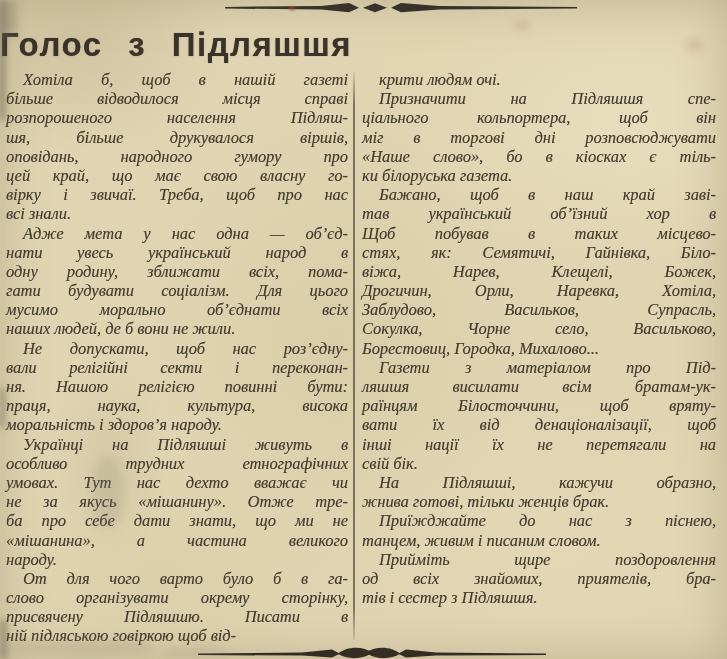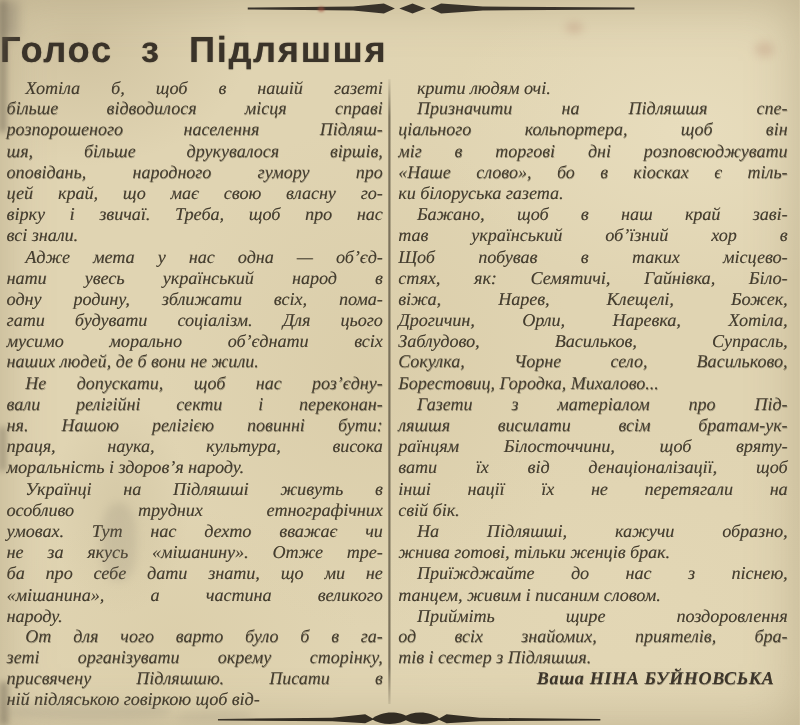--- a/index.html
+++ b/index.html
@@ -102,21 +102,21 @@
       <div class="line">праця, наука, культура, висока</div>
       <div class="line last">моральність і здоров’я народу.</div>
       <div class="line first">Українці на Підляшші живуть в</div>
       <div class="line">особливо трудних етнографічних</div>
       <div class="line">умовах. Тут нас дехто вважає чи</div>
       <div class="line">не за якусь «мішанину». Отже тре-</div>
       <div class="line">ба про себе дати знати, що ми не</div>
       <div class="line">«мішанина», а частина великого</div>
       <div class="line last">народу.</div>
       <div class="line first">От для чого варто було б в га-</div>
-      <div class="line">зеті організувати окрему сторінку,</div>
+      <div class="line">слово організувати окрему сторінку,</div>
       <div class="line">присвячену Підляшшю. Писати в</div>
       <div class="line last">ній підляською говіркою щоб від-</div>
     </div>
   <div class="col-divider"></div>
   <div class="col col-right">
       <div class="line first last">крити людям очі.</div>
       <div class="line first">Призначити на Підляшшя спе-</div>
       <div class="line">ціального кольпортера, щоб він</div>
       <div class="line">міг в торгові дні розповсюджувати</div>
       <div class="line">«Наше слово», бо в кіосках є тіль-</div>
@@ -136,21 +136,20 @@
       <div class="line">вати їх від денаціоналізації, щоб</div>
       <div class="line">інші нації їх не перетягали на</div>
       <div class="line last">свій бік.</div>
       <div class="line first">На Підляшші, кажучи образно,</div>
       <div class="line last">жнива готові, тільки женців брак.</div>
       <div class="line first">Приїжджайте до нас з піснею,</div>
       <div class="line last">танцем, живим і писаним словом.</div>
       <div class="line first">Прийміть щире поздоровлення</div>
       <div class="line">од всіх знайомих, приятелів, бра-</div>
       <div class="line last">тів і сестер з Підляшшя.</div>
-      <div class="line first last signature">Ваша НІНА БУЙНОВСЬКА</div>
     </div>
 
   <div class="ornament" style="left:198px;top:645px;">
     <svg width="348" height="14" viewBox="0 0 348 14">
       <g fill="#332d23">
         <path d="M0,8.6 L104,7.6 L134,4.4 L142,8.8 L134,12.6 L104,10.6 L0,10.1 Z"></path>
         <path d="M140,8.8 C148,1.5 165,0.5 174,7.8 C166,14.5 149,15 140,8.8 Z"></path>
         <path d="M168,7.8 C177,0.5 194,1.5 202,8.8 C193,15 176,14.5 168,7.8 Z"></path>
         <path d="M348,8.6 L238,7.6 L208,4.4 L200,8.8 L208,12.6 L238,10.6 L348,10.1 Z"></path>
       </g>

